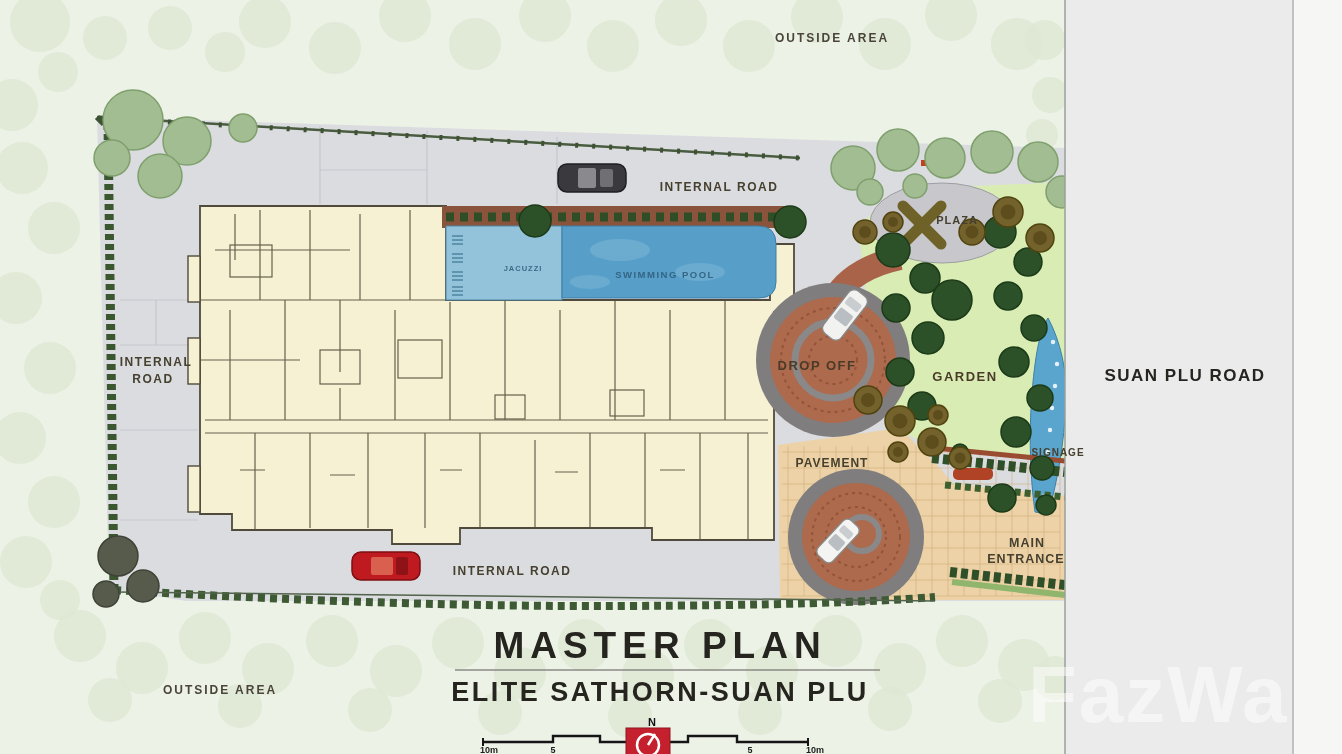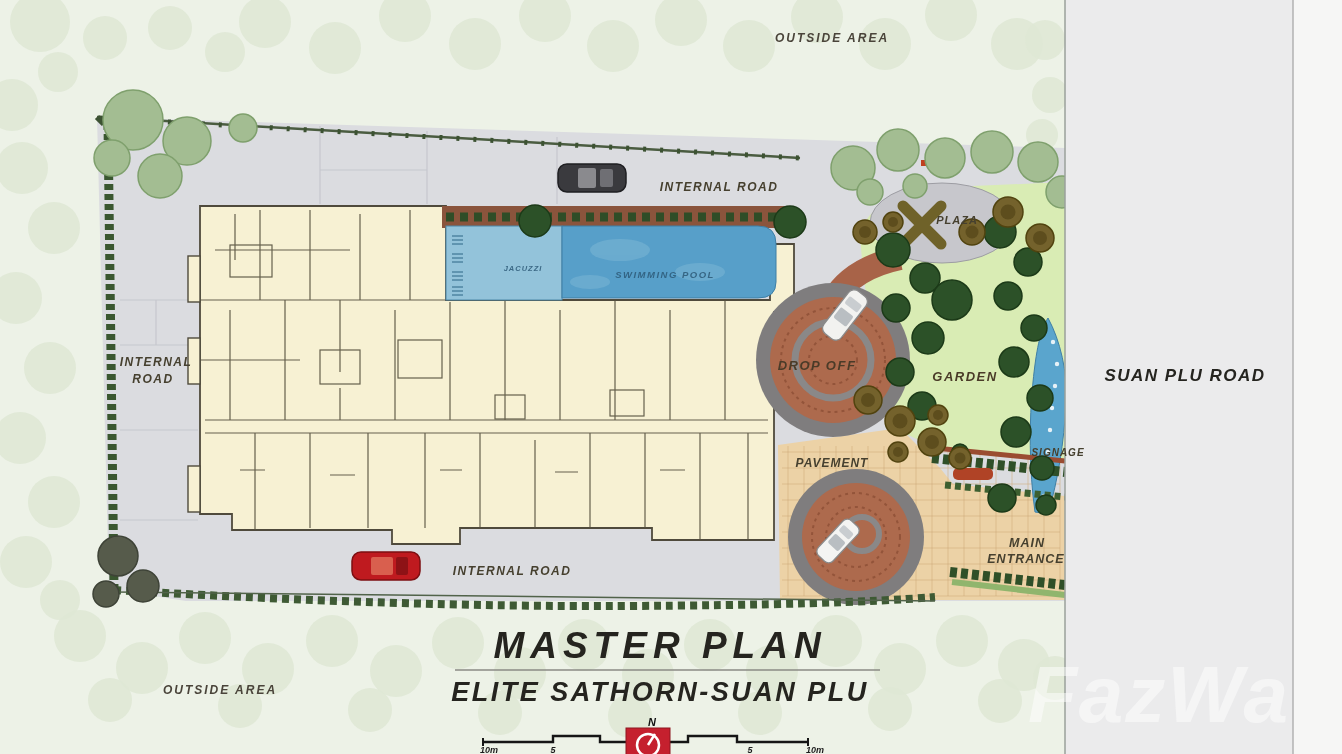--- a/index.html
+++ b/index.html
@@ -1,17 +1,17 @@
 <!DOCTYPE html>
 <html><head>
 <meta charset="utf-8">
 <style>
   html,body{margin:0;padding:0;background:#ffffff;}
   .stage{position:relative;width:1342px;height:754px;overflow:hidden;background:#edf2e7;
-         font-family:"Liberation Sans",sans-serif;font-style:italic;}
+         font-family:"Liberation Sans",sans-serif;}
   svg{display:block;}
   .lbl{font-family:"Liberation Sans",sans-serif;font-weight:bold;fill:#46402f;}
   .lbl-road{font-size:12px;letter-spacing:1.5px;}
   .lbl-area{font-size:12px;letter-spacing:2px;fill:#4a443a;}
   .lbl-zone{font-size:13px;letter-spacing:1.5px;fill:#4a3b28;}
   .lbl-pool{fill:#2d5a78;opacity:.85;}
   .title{font-family:"Liberation Sans",sans-serif;font-weight:bold;fill:#25241f;}
   .watermark{font-family:"Liberation Sans",sans-serif;font-weight:bold;fill:#ffffff;opacity:.5;letter-spacing:2px;}
   .scalenum{font-family:"Liberation Sans",sans-serif;font-weight:bold;font-size:9px;fill:#1c1c1c;}
 </style>

